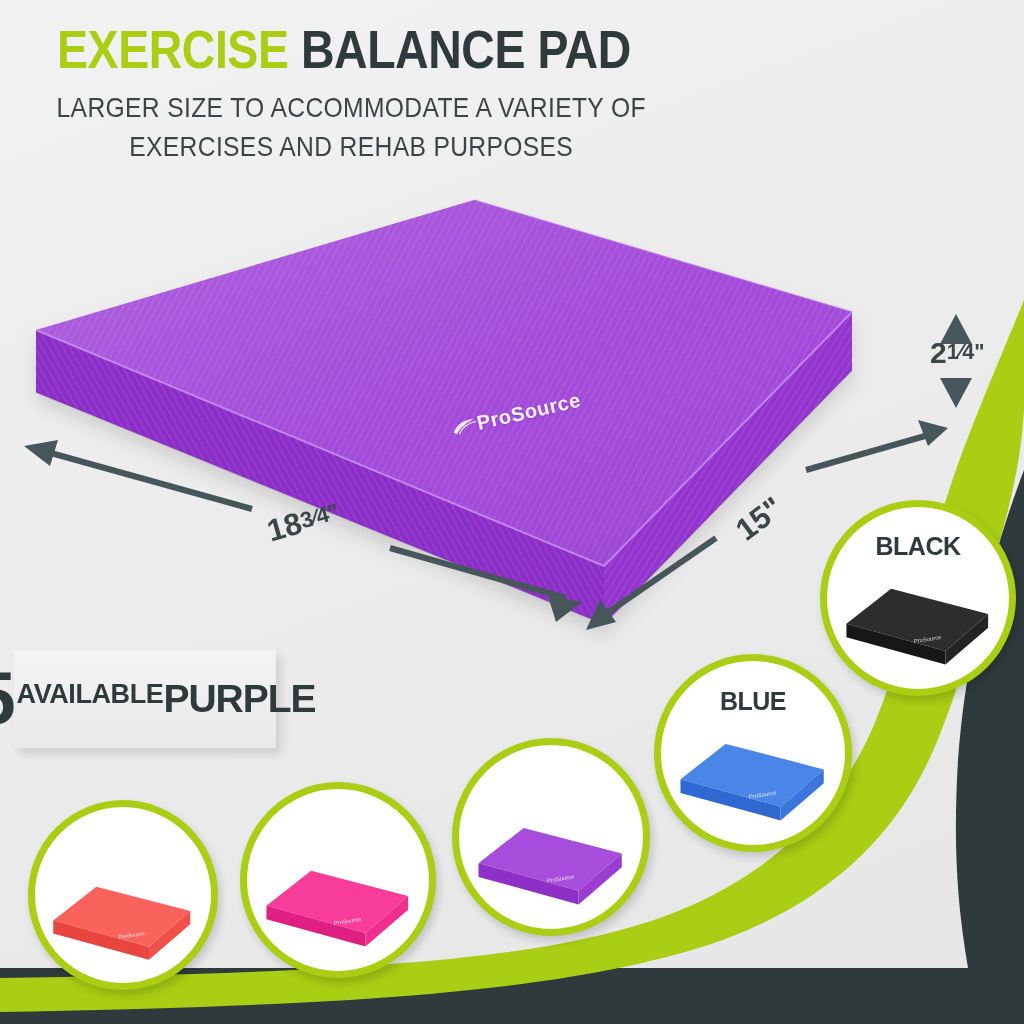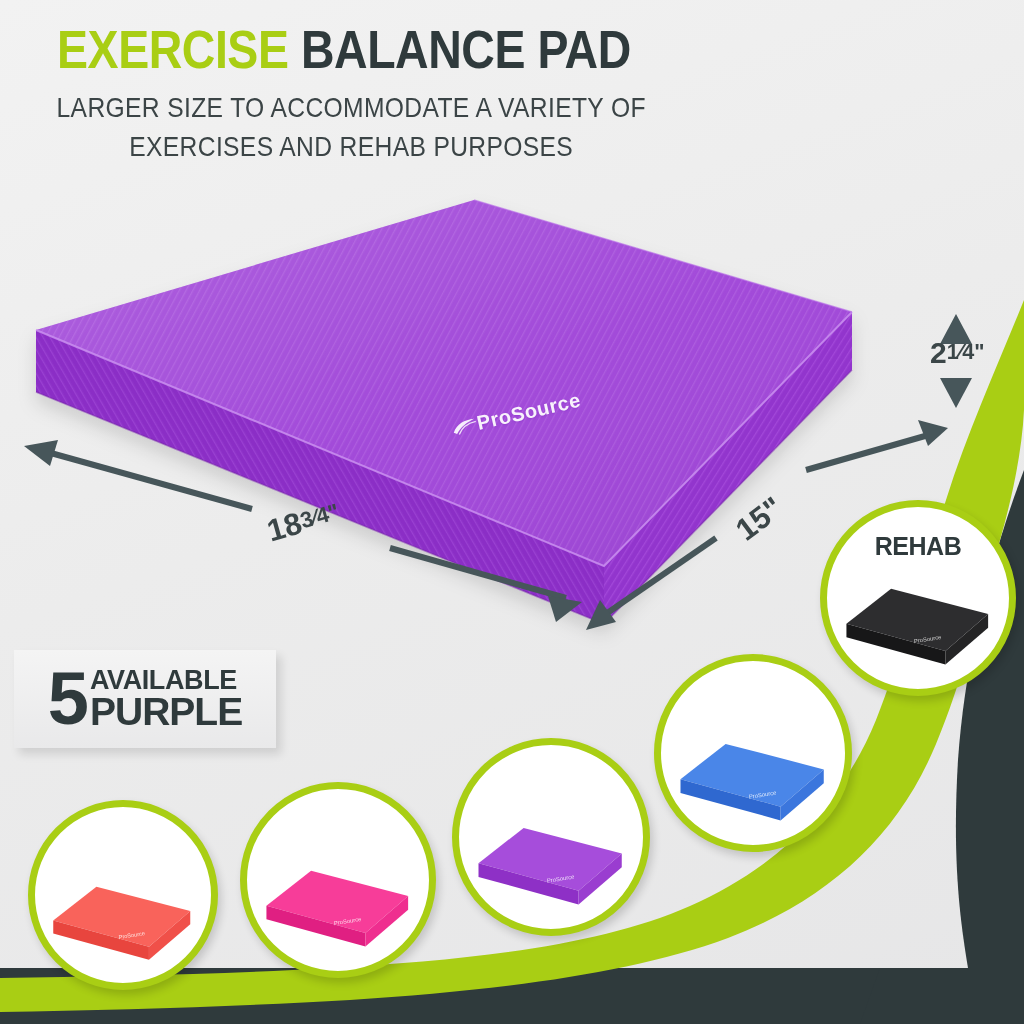--- a/index.html
+++ b/index.html
@@ -107,21 +107,21 @@
   .badge-num {
     font-size: 74px;
     font-weight: 700;
     color: #2f3a3c;
     line-height: 0.82;
     font-family: "Liberation Sans", sans-serif;
     letter-spacing: -3px;
   }
   .badge-words {
     display: flex;
-    flex-direction: column;
+    flex-direction: row;
     margin-left: 4px;
     color: #2f3a3c;
     font-weight: 700;
     font-family: "Liberation Sans", sans-serif;
   }
   .badge-avail {
     font-size: 27px;
     line-height: 0.98;
     letter-spacing: -0.4px;
   }
@@ -326,30 +326,31 @@
   <div class="swatch" style="left:452px; top:738px; width:198px; height:198px;">
     <svg class="swatch-pad" viewBox="0 0 160 90">
       <polygon points="52,6 152,32 108,70 6,42" fill="#a64ddb"></polygon>
       <polygon points="6,42 108,70 108,84 6,56" fill="#8e30c6"></polygon>
       <polygon points="108,70 152,32 152,46 108,84" fill="#9a3dd0"></polygon>
       <text x="76" y="62" font-size="6" fill="#ffffff" opacity="0.8" font-family="Liberation Sans, sans-serif" transform="rotate(-9 76 62)">ProSource</text>
     </svg>
   </div>
 
   <div class="swatch" style="left:654px; top:654px; width:198px; height:198px;">
+    <div class="swatch-label">BLUE</div>
     <svg class="swatch-pad" viewBox="0 0 160 90">
       <polygon points="52,6 152,32 108,70 6,42" fill="#4a86e8"></polygon>
       <polygon points="6,42 108,70 108,84 6,56" fill="#2f68d0"></polygon>
       <polygon points="108,70 152,32 152,46 108,84" fill="#3b76dd"></polygon>
       <text x="76" y="62" font-size="6" fill="#ffffff" opacity="0.8" font-family="Liberation Sans, sans-serif" transform="rotate(-9 76 62)">ProSource</text>
     </svg>
   </div>
 
   <div class="swatch" style="left:820px; top:500px; width:196px; height:196px;">
-    <div class="swatch-label">REHAB</div>
+    <div class="swatch-label">BLACK</div>
     <svg class="swatch-pad" viewBox="0 0 160 90">
       <polygon points="52,6 152,32 108,70 6,42" fill="#2d2d2f"></polygon>
       <polygon points="6,42 108,70 108,84 6,56" fill="#171718"></polygon>
       <polygon points="108,70 152,32 152,46 108,84" fill="#242425"></polygon>
       <text x="76" y="62" font-size="6" fill="#ffffff" opacity="0.75" font-family="Liberation Sans, sans-serif" transform="rotate(-9 76 62)">ProSource</text>
     </svg>
   </div>
 
 </div>
 

